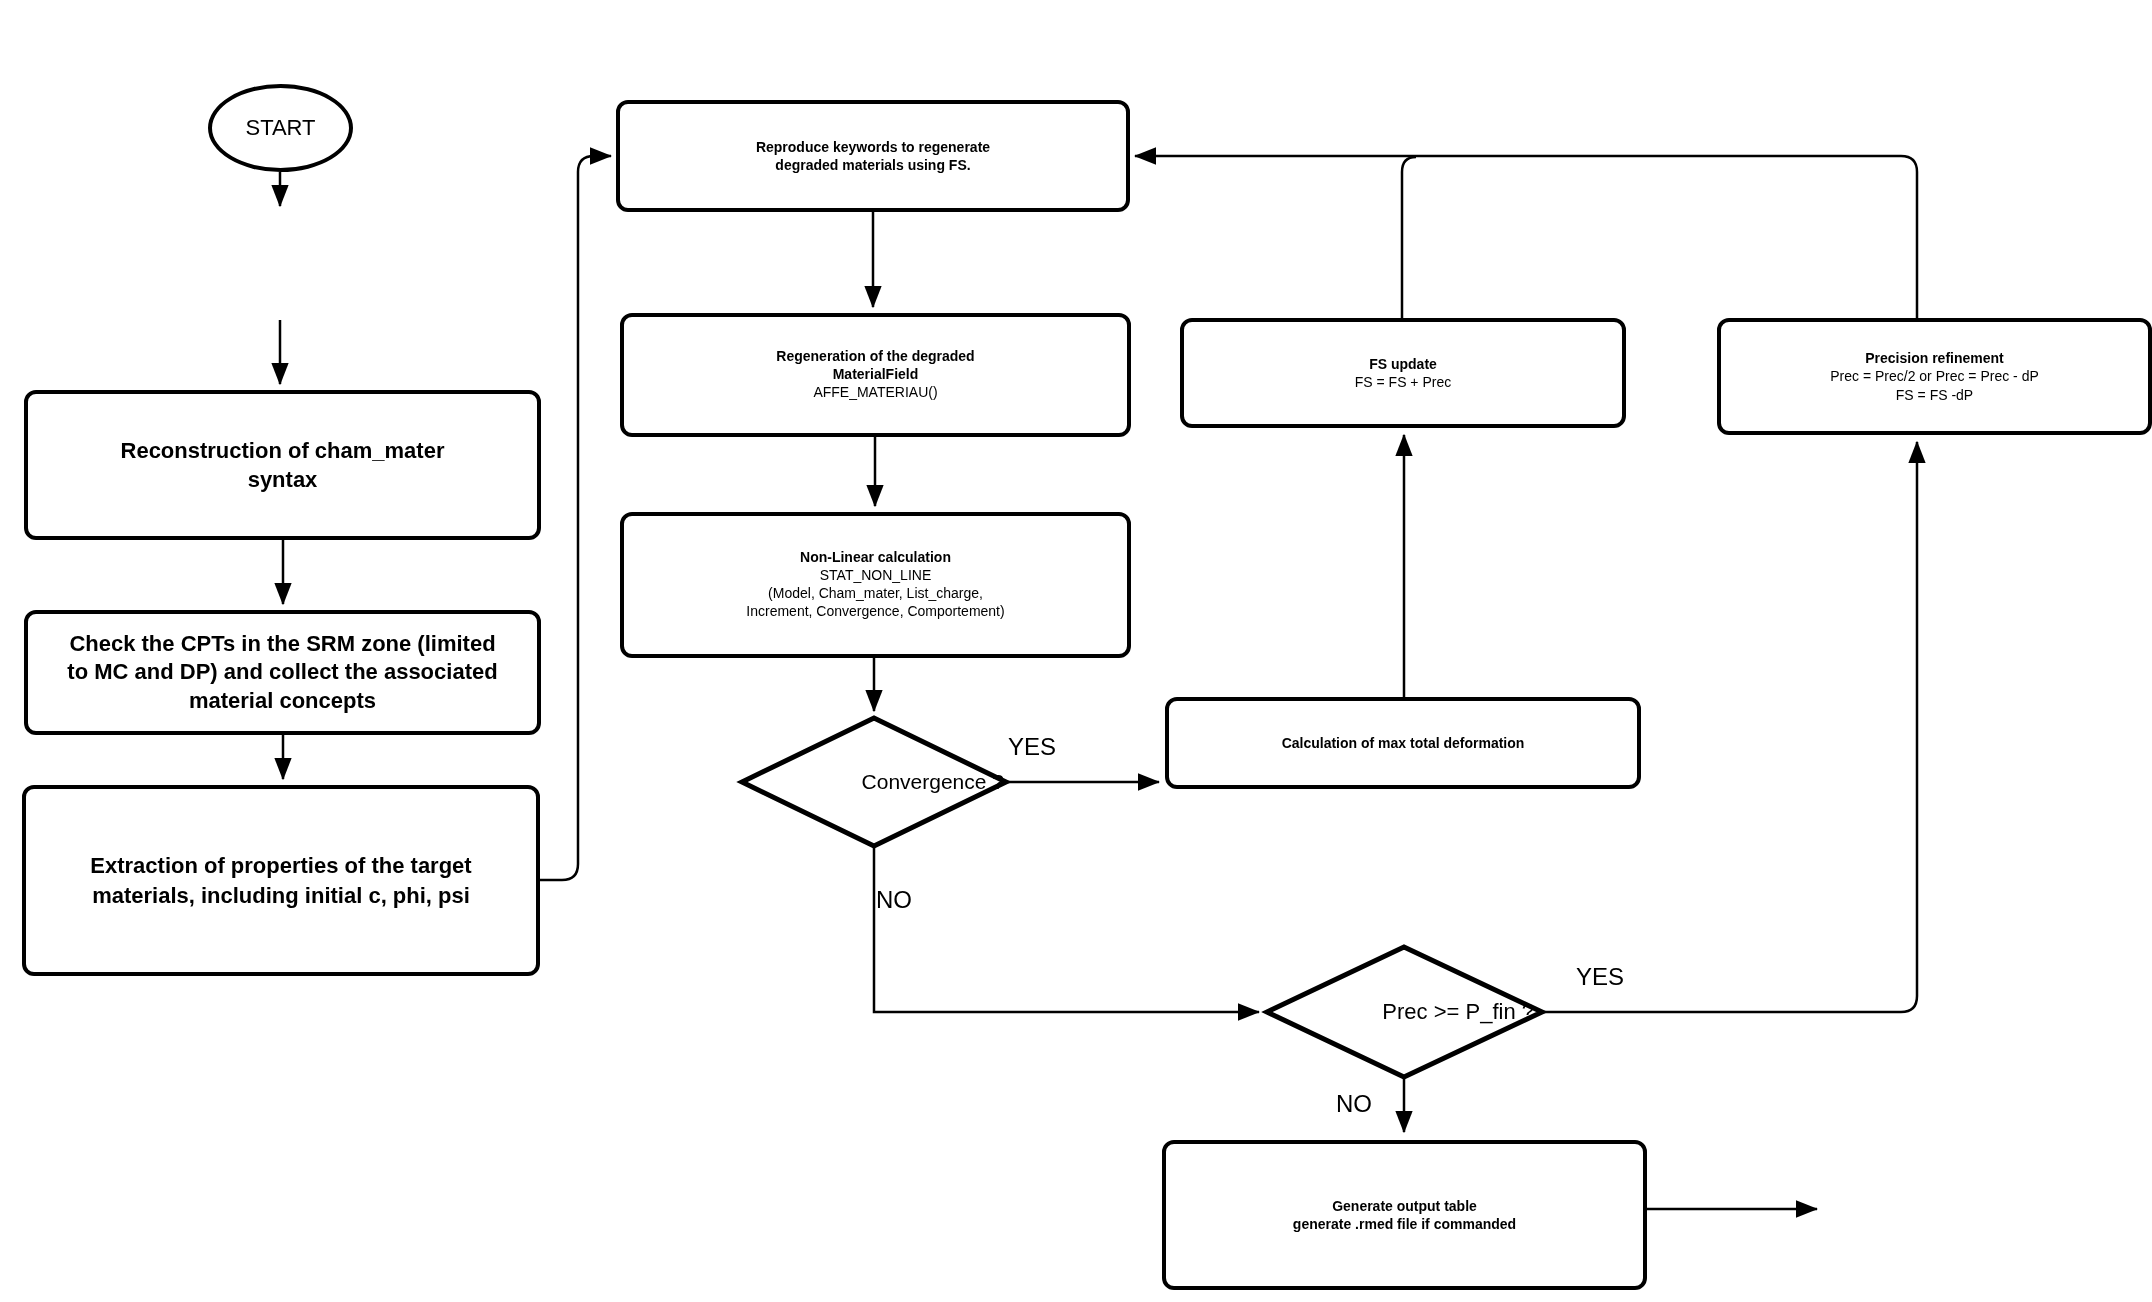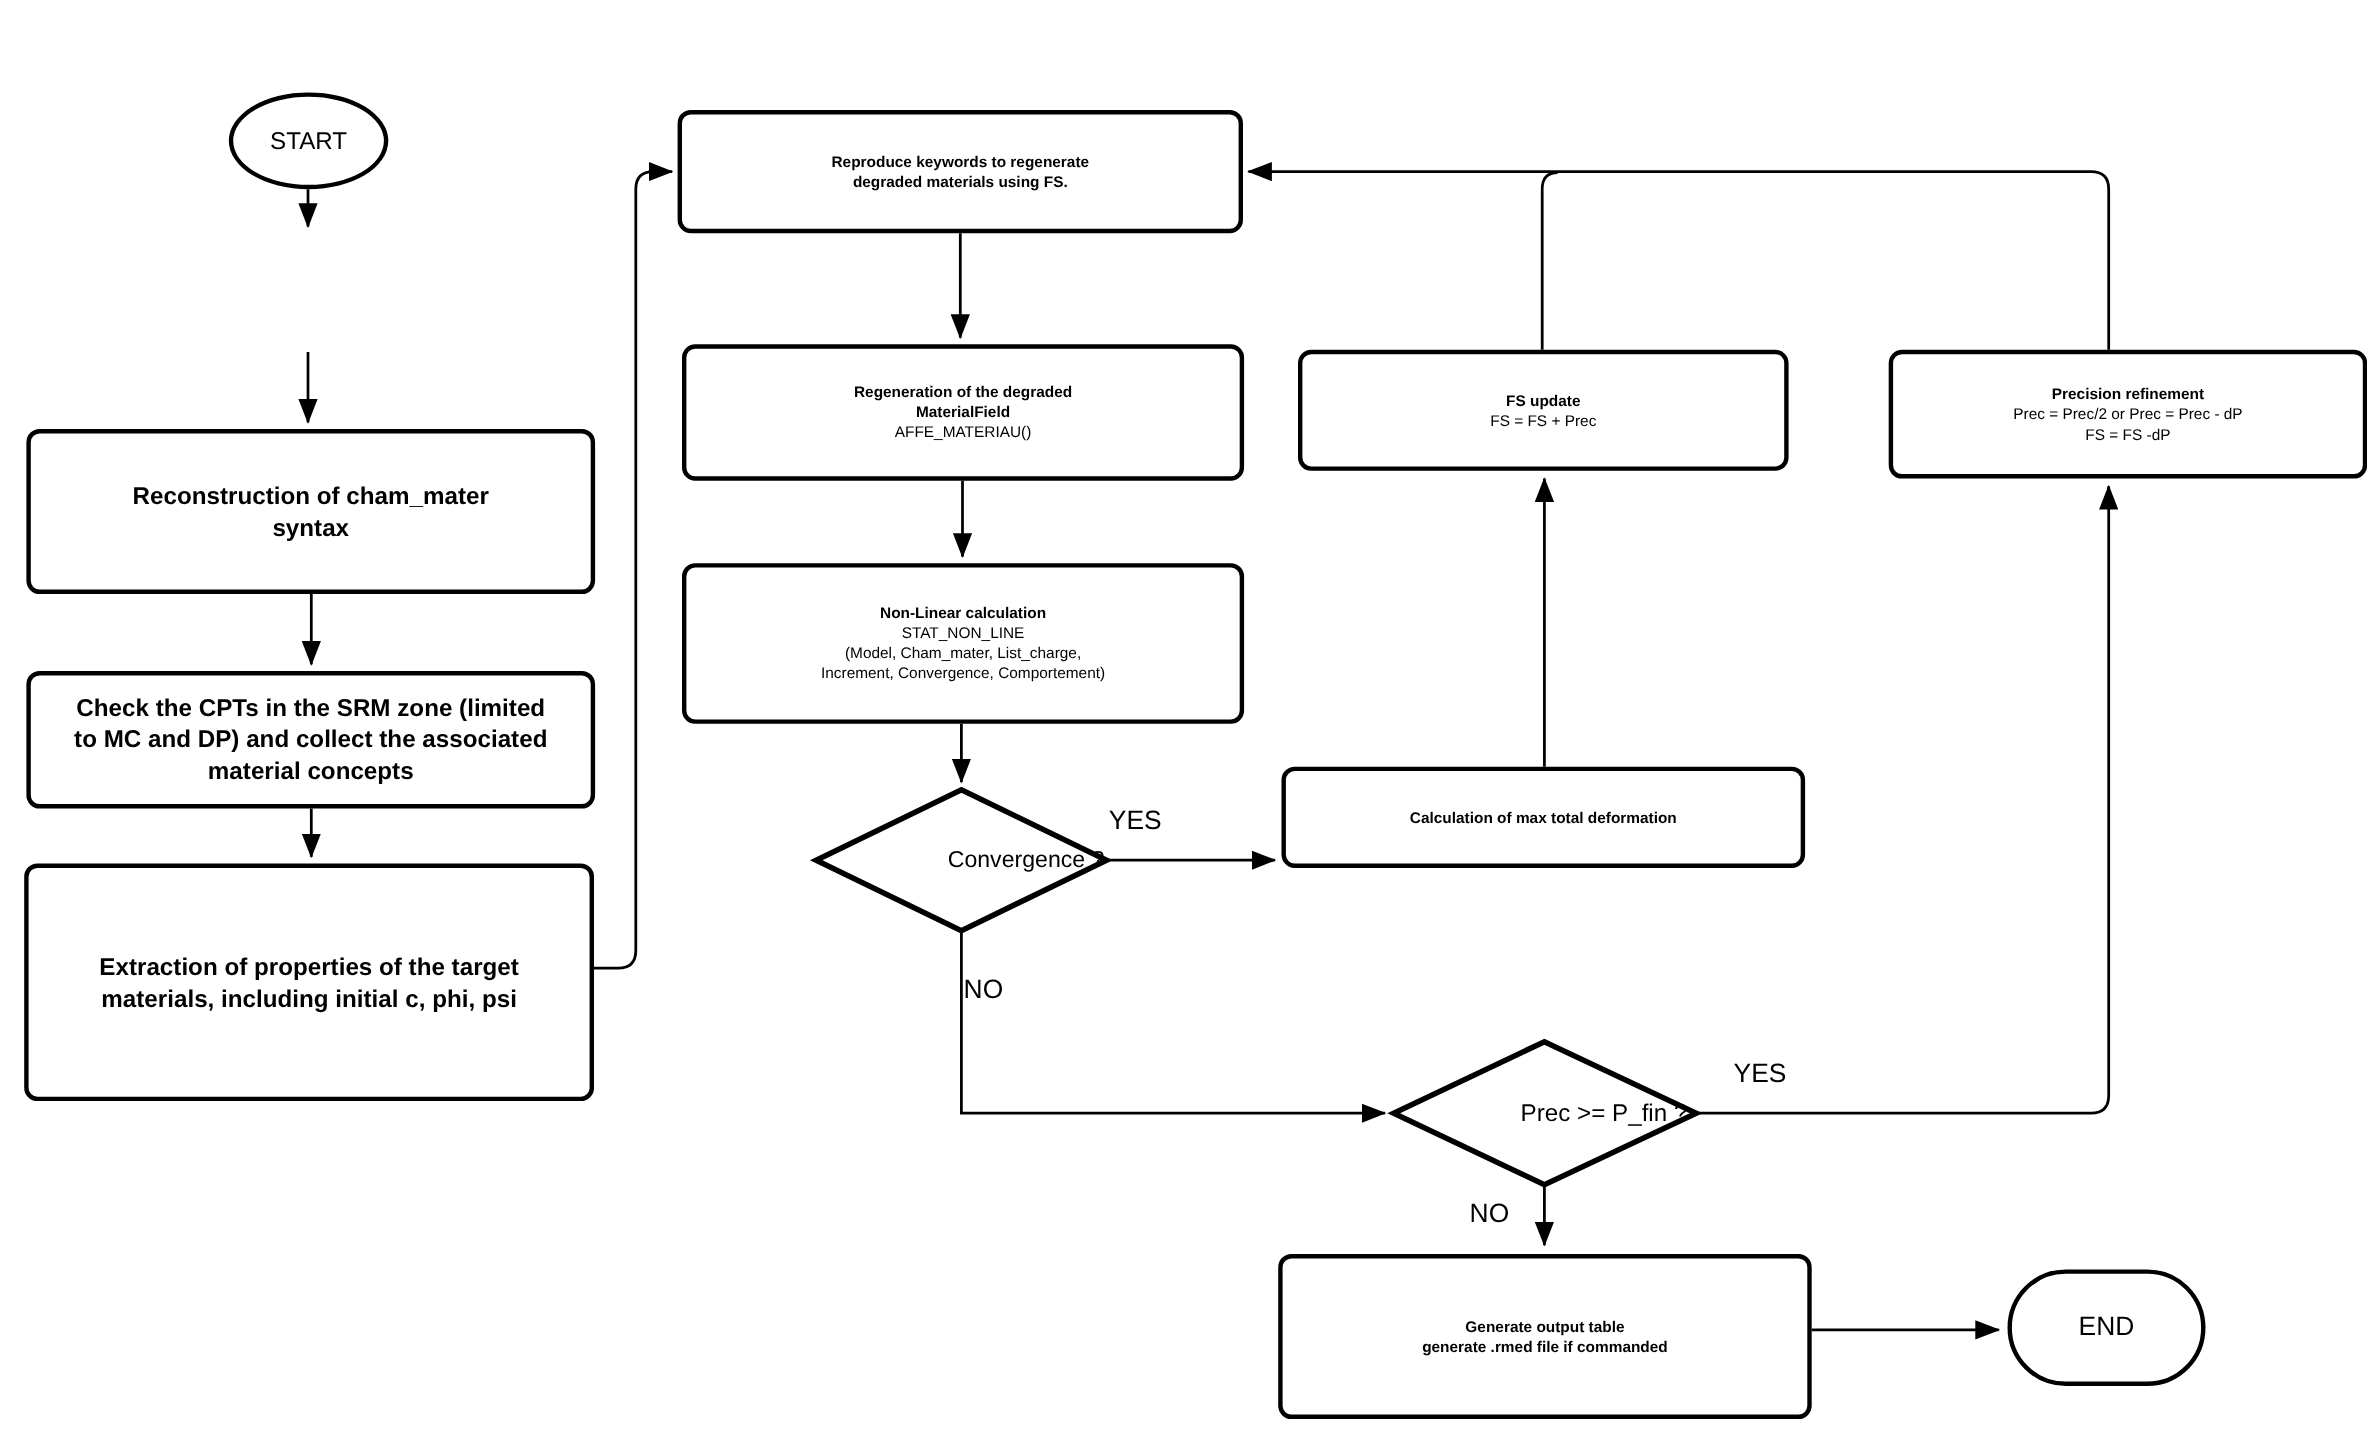--- a/index.html
+++ b/index.html
@@ -60,37 +60,34 @@
     <g fill="#ffffff" stroke="#000000" stroke-width="5">
       <polygon points="742,782 874,718 1006,782 874,846"></polygon>
       <polygon points="1267,1012 1404,947 1542,1012 1404,1077"></polygon>
     </g>
   </svg>
 
   <div class="node terminal" style="left:208px;top:84px;width:145px;height:88px;">
     <span class="ln">START</span>
   </div>
 
-  <div class="node stadium" style="left:1825px;top:1154px;width:180px;height:106px;">
-    <span class="ln">END</span>
-  </div>
 
 
   <div class="node leftcol" style="left:24px;top:390px;width:517px;height:150px;">
     <span class="ln bold">Reconstruction of cham_mater</span>
     <span class="ln bold">syntax</span>
   </div>
 
   <div class="node leftcol" style="left:24px;top:610px;width:517px;height:125px;line-height:1.28;">
     <span class="ln bold">Check the CPTs in the SRM zone (limited</span>
     <span class="ln bold">to MC and DP) and collect the associated</span>
     <span class="ln bold">material concepts</span>
   </div>
 
-  <div class="node leftcol" style="left:22px;top:785px;width:518px;height:216px;">
+  <div class="node leftcol" style="left:22px;top:785px;width:518px;height:191px;">
     <span class="ln bold">Extraction of properties of the target</span>
     <span class="ln bold">materials, including initial c, phi, psi</span>
   </div>
 
   <div class="node midcol" style="left:616px;top:100px;width:514px;height:112px;">
     <span class="ln bold">Reproduce keywords to regenerate</span>
     <span class="ln bold">degraded materials using FS.</span>
   </div>
 
   <div class="node midcol" style="left:620px;top:313px;width:511px;height:124px;line-height:1.28;">

